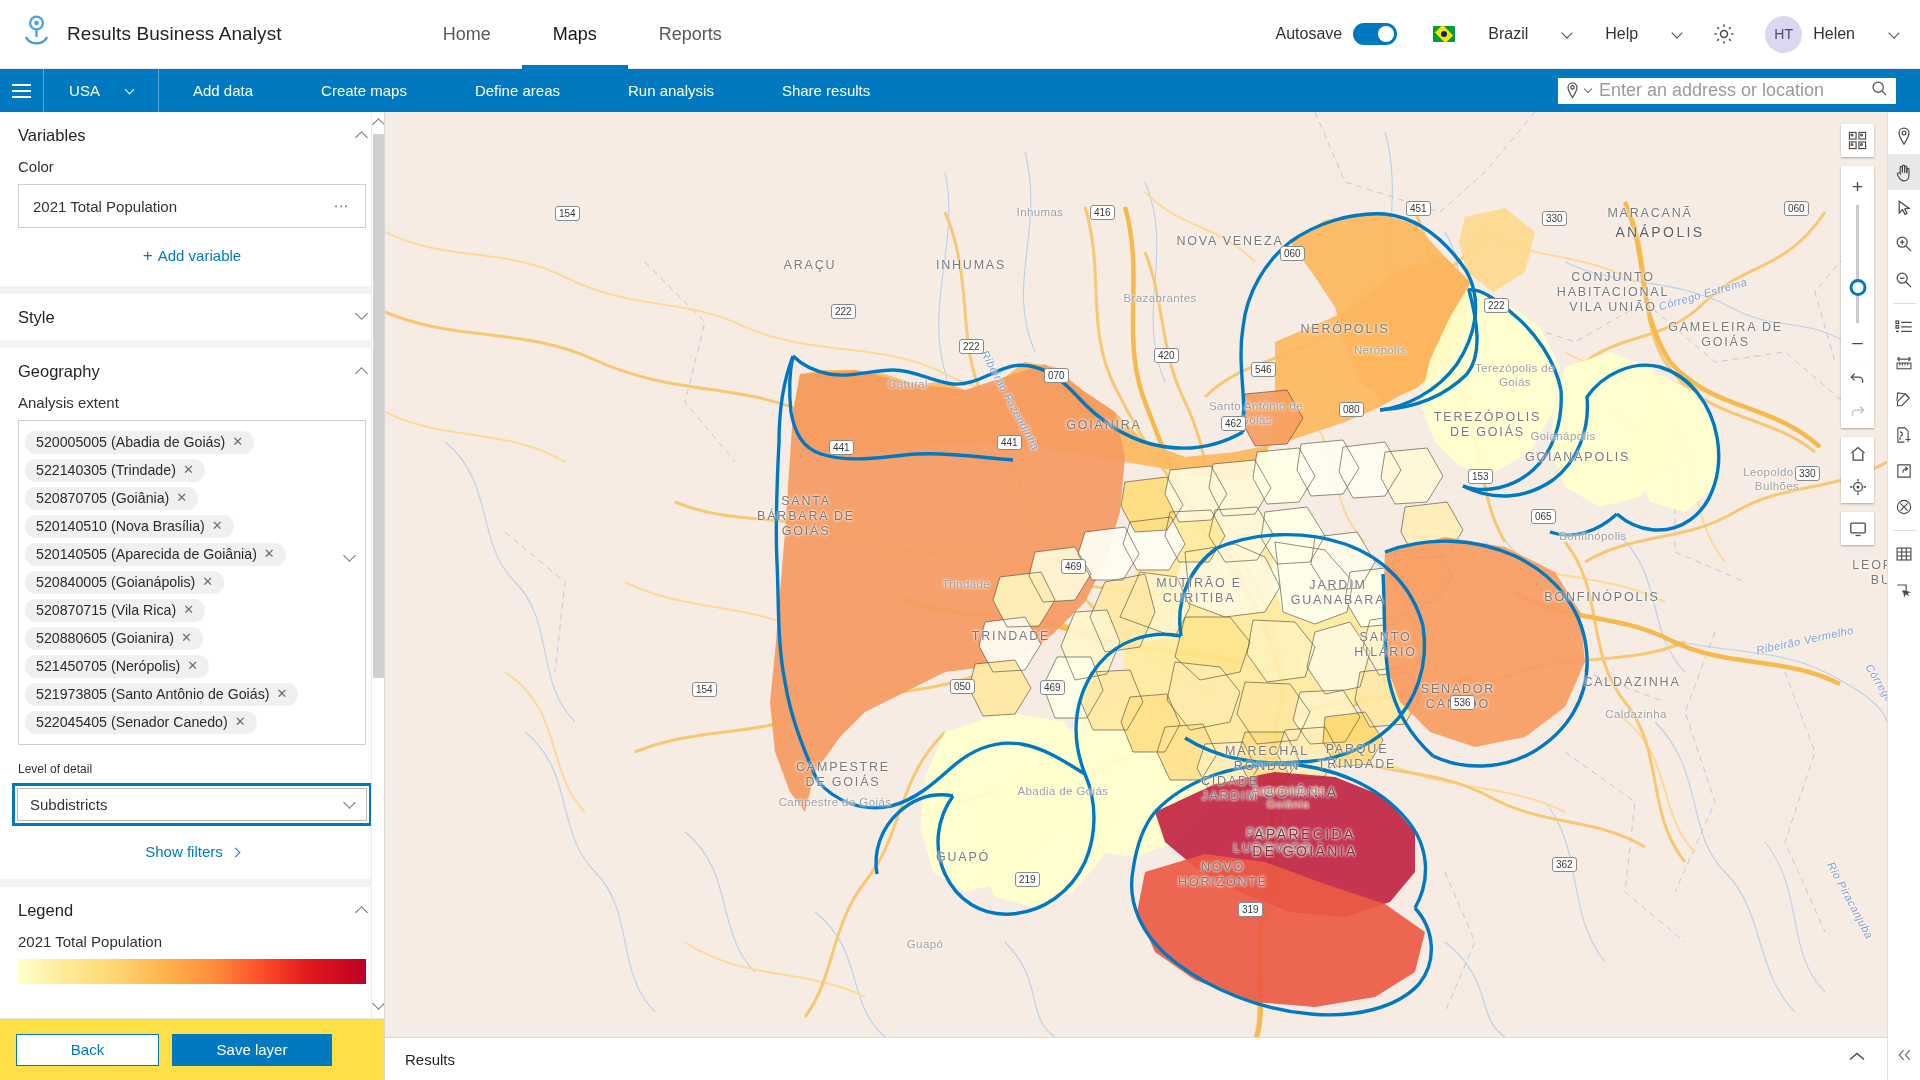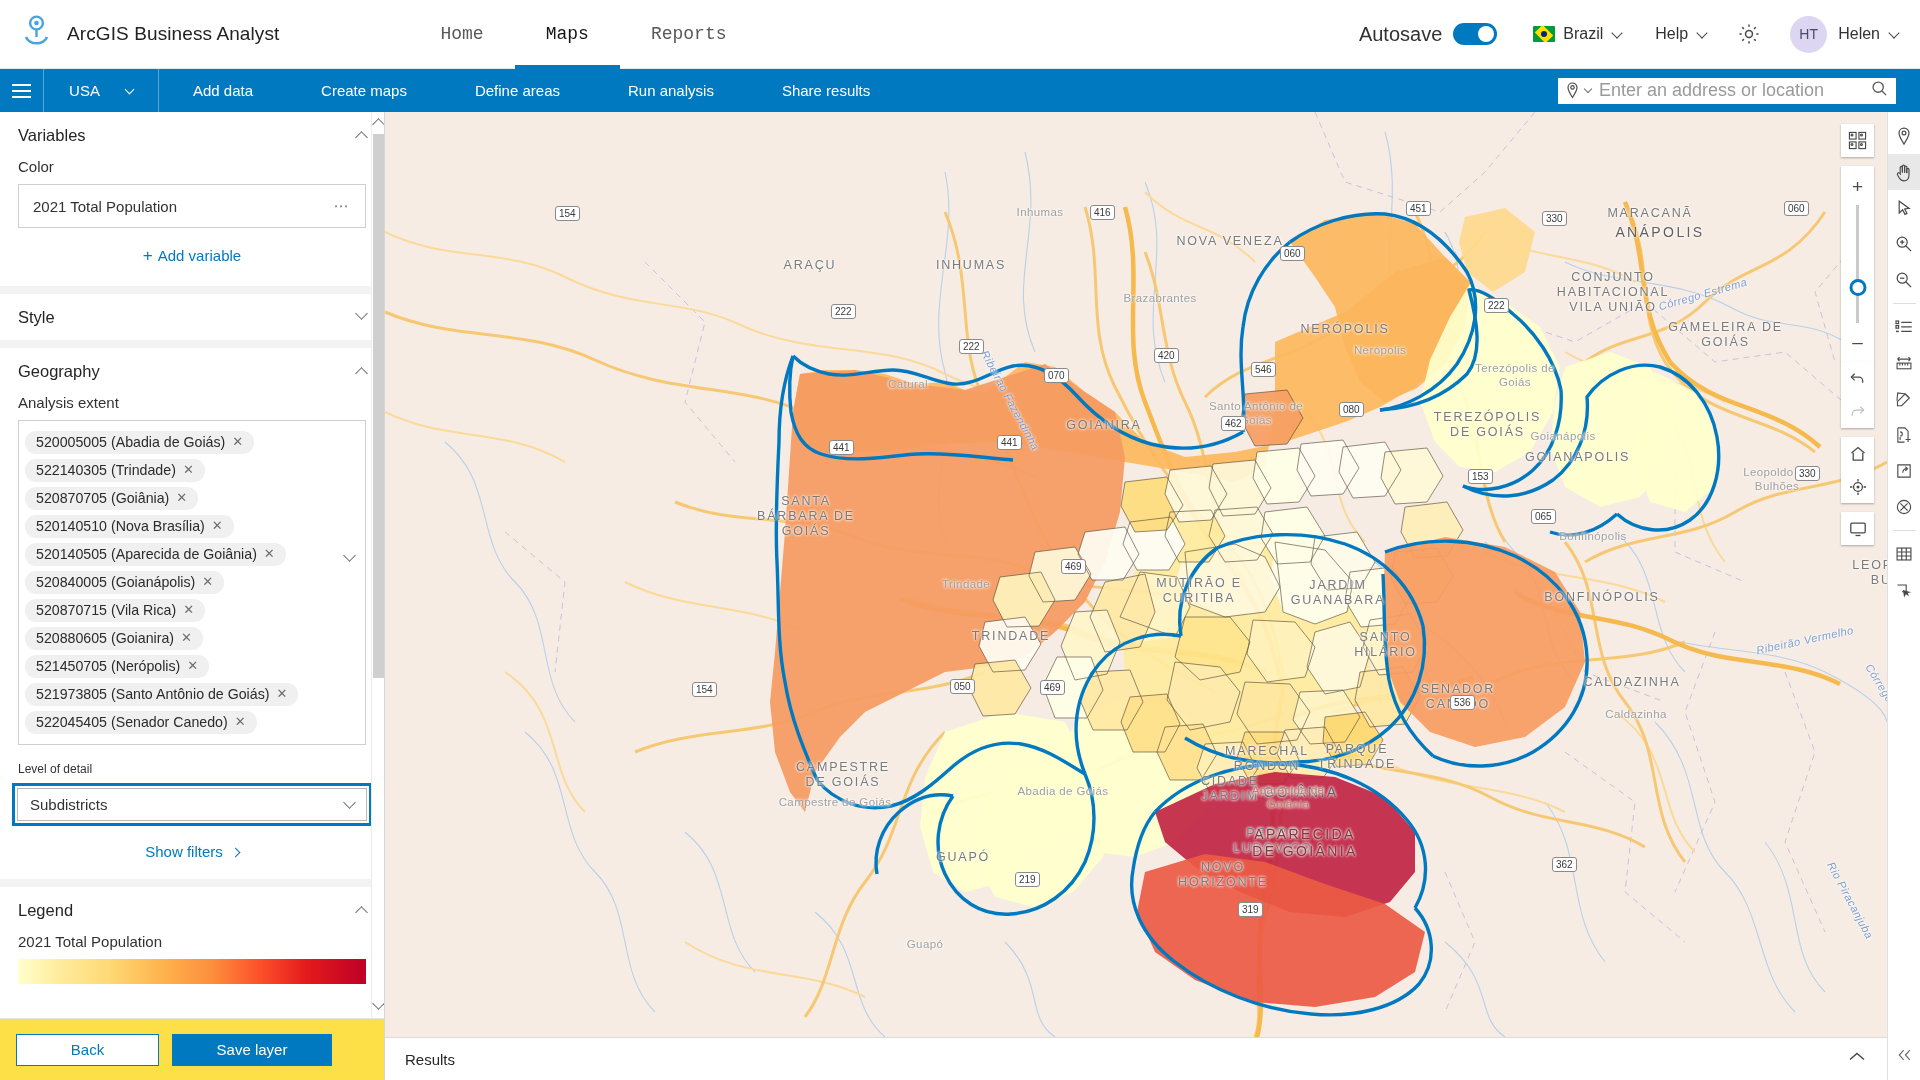--- a/index.html
+++ b/index.html
@@ -10,36 +10,36 @@
     background: #fff;
   }
   
   #app-header {
     position: absolute; top: 0; left: 0; width: 1920px; height: 69px;
     background: #fff; border-bottom: 1px solid #e8e8e8;
     display: flex; align-items: center;
   }
   #brand { display: flex; align-items: center; padding-left: 22px; }
   #brand-title { font-size: 19px; color: #222; margin-left: 16px; letter-spacing: .1px; }
-  #main-nav { display: flex; align-items: center; margin-left: 130px; height: 69px; font-family: Liberation Mono, monospace; }
+  #main-nav { display: flex; align-items: center; margin-left: 130px; height: 69px; }
   .nav-tab {
     font-size: 18px; color: #595959; padding: 0 31px;
     height: 69px; display: flex; align-items: center; position: relative; cursor: pointer;
   }
   .nav-tab.active { color: #151515; }
   .nav-tab.active::after {
     content: ""; position: absolute; left: 0; right: 0; bottom: 0;
     height: 4px; background: #0079c1;
   }
   #header-right {
     margin-left: auto; display: flex; align-items: center;
     padding-right: 22px; gap: 0;
   }
-  .hdr-item { display: flex; align-items: center; font-size: 16px; color: #323232; cursor: pointer; }
-  #autosave-label { font-size: 20px; color: #323232; margin-right: 11px; }
+  .hdr-item { display: flex; align-items: center; font-size: 16px; color: #323232; cursor: pointer; gap: 25px; }
+  #autosave-label { font-size: 16px; color: #323232; margin-right: 11px; }
   #autosave-toggle {
     width: 44px; height: 22px; border-radius: 11px; background: #0079c1;
     position: relative; cursor: pointer; margin-right: 36px;
   }
   #autosave-toggle::after {
     content: ""; position: absolute; right: 3px; top: 3px;
     width: 16px; height: 16px; border-radius: 50%; background: #fff;
   }
   #flag-br {
     width: 22px; height: 16px; background: #009b3a; position: relative;
@@ -292,21 +292,21 @@
 <div id="app-header">
   <div id="brand">
     <span>
       <svg width="29" height="34" viewBox="0 0 29 34">
         <circle cx="14.5" cy="8" r="6.4" fill="none" stroke="#4aa3df" stroke-width="2.4"></circle>
         <circle cx="14.5" cy="8" r="2.3" fill="#4aa3df"></circle>
         <path d="M14.5 14.5 L14.5 22" stroke="#4aa3df" stroke-width="2.4"></path>
         <path d="M4 22 a11 9 0 0 0 21 0" fill="none" stroke="#4aa3df" stroke-width="2.6"></path>
       </svg>
     </span>
-    <span id="brand-title">ArcGIS Business Analyst</span>
+    <span id="brand-title">Results Business Analyst</span>
   </div>
 
   <nav id="main-nav">
     <div class="nav-tab">Home</div>
     <div class="nav-tab active">Maps</div>
     <div class="nav-tab">Reports</div>
   </nav>
 
   <div id="header-right">
     <span id="autosave-label">Autosave</span>

